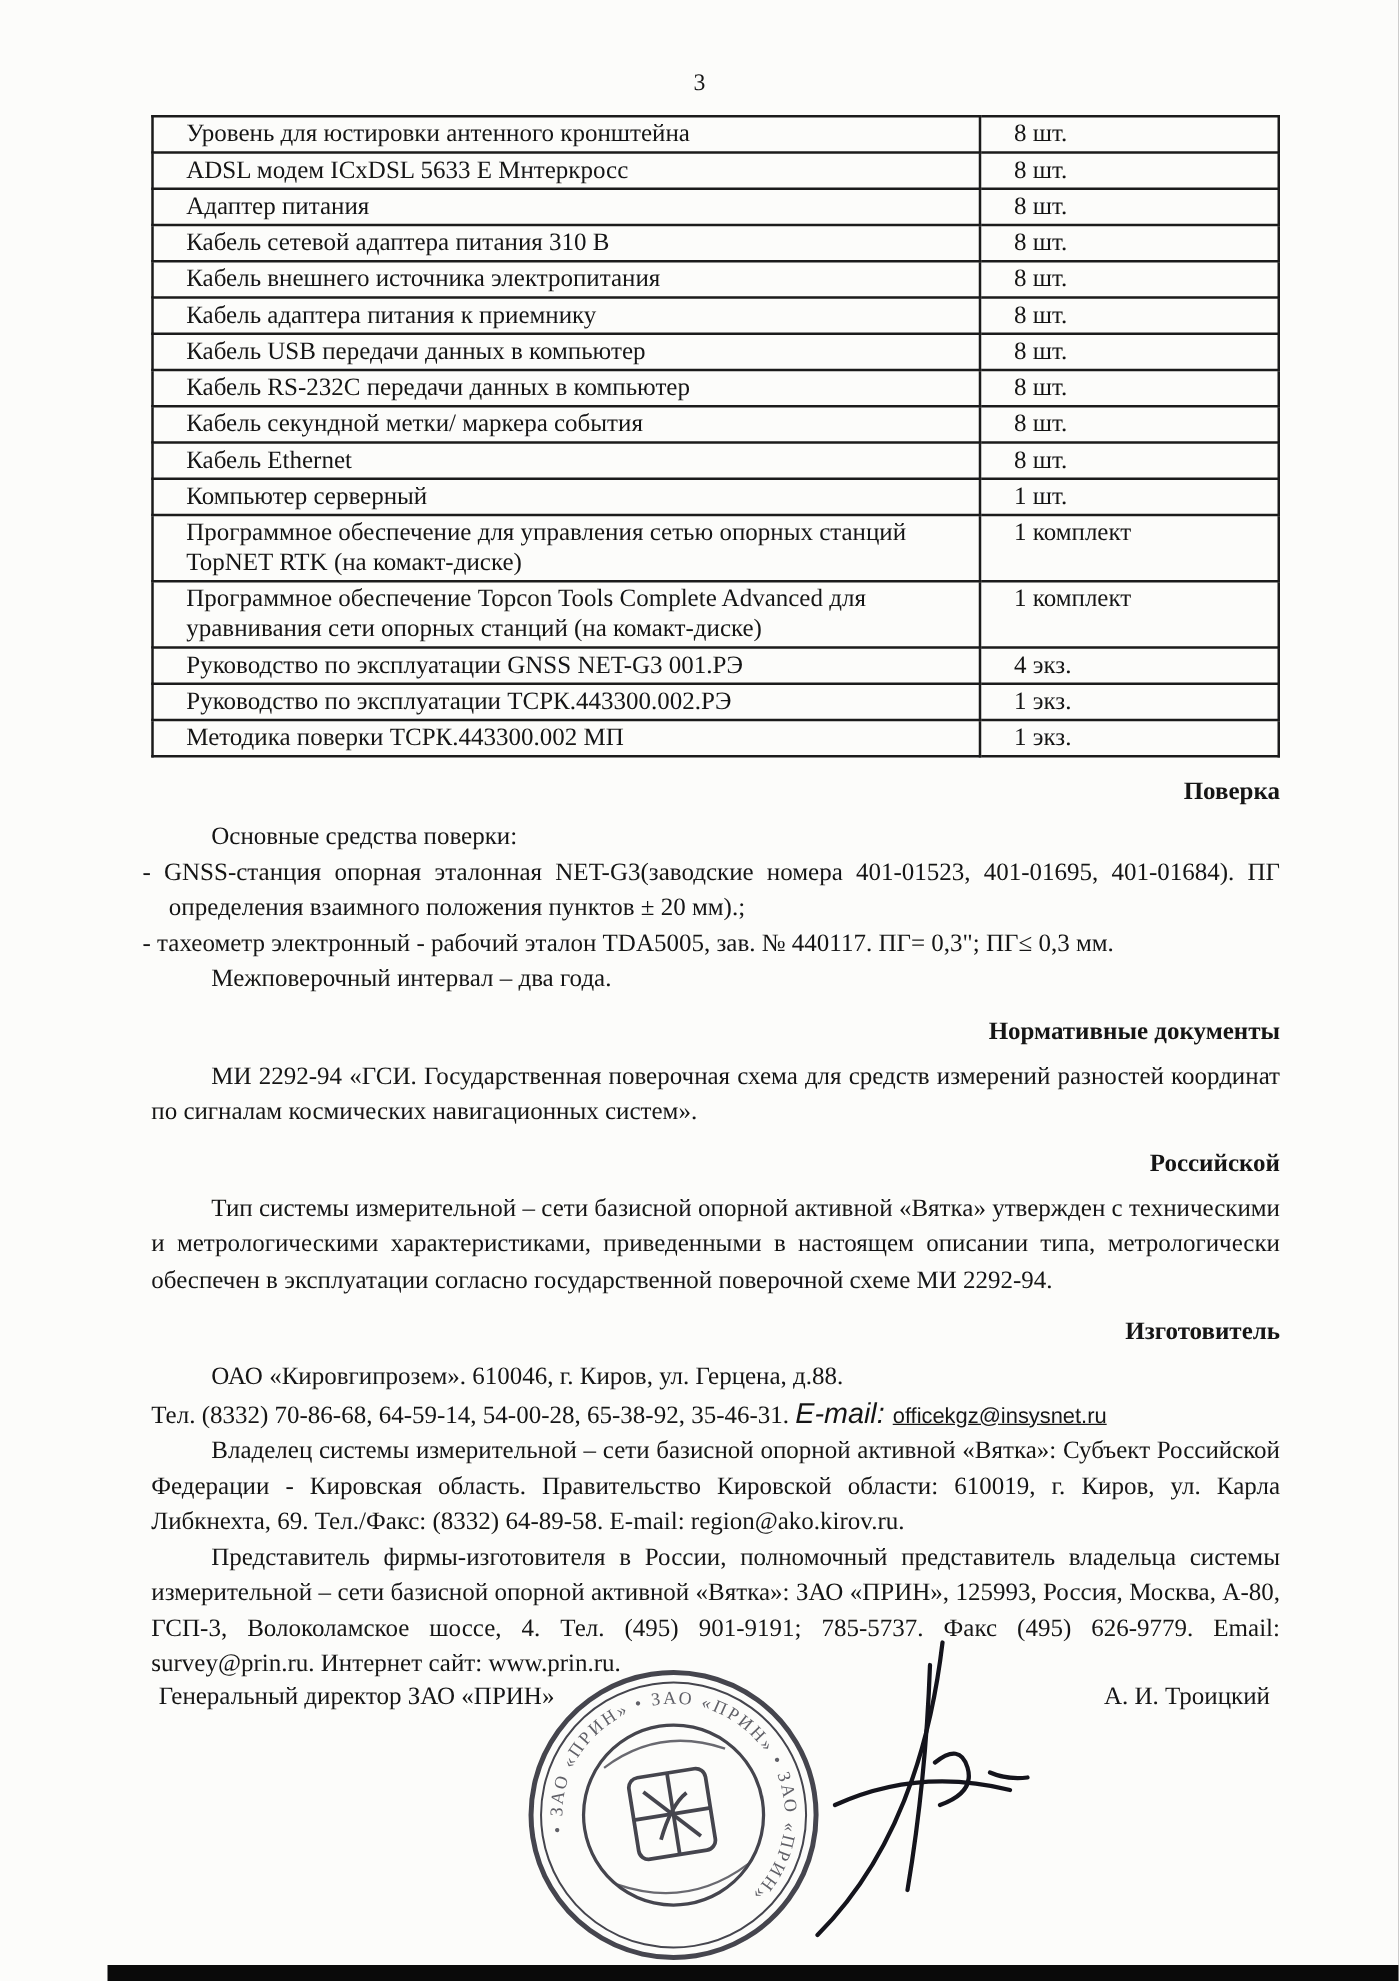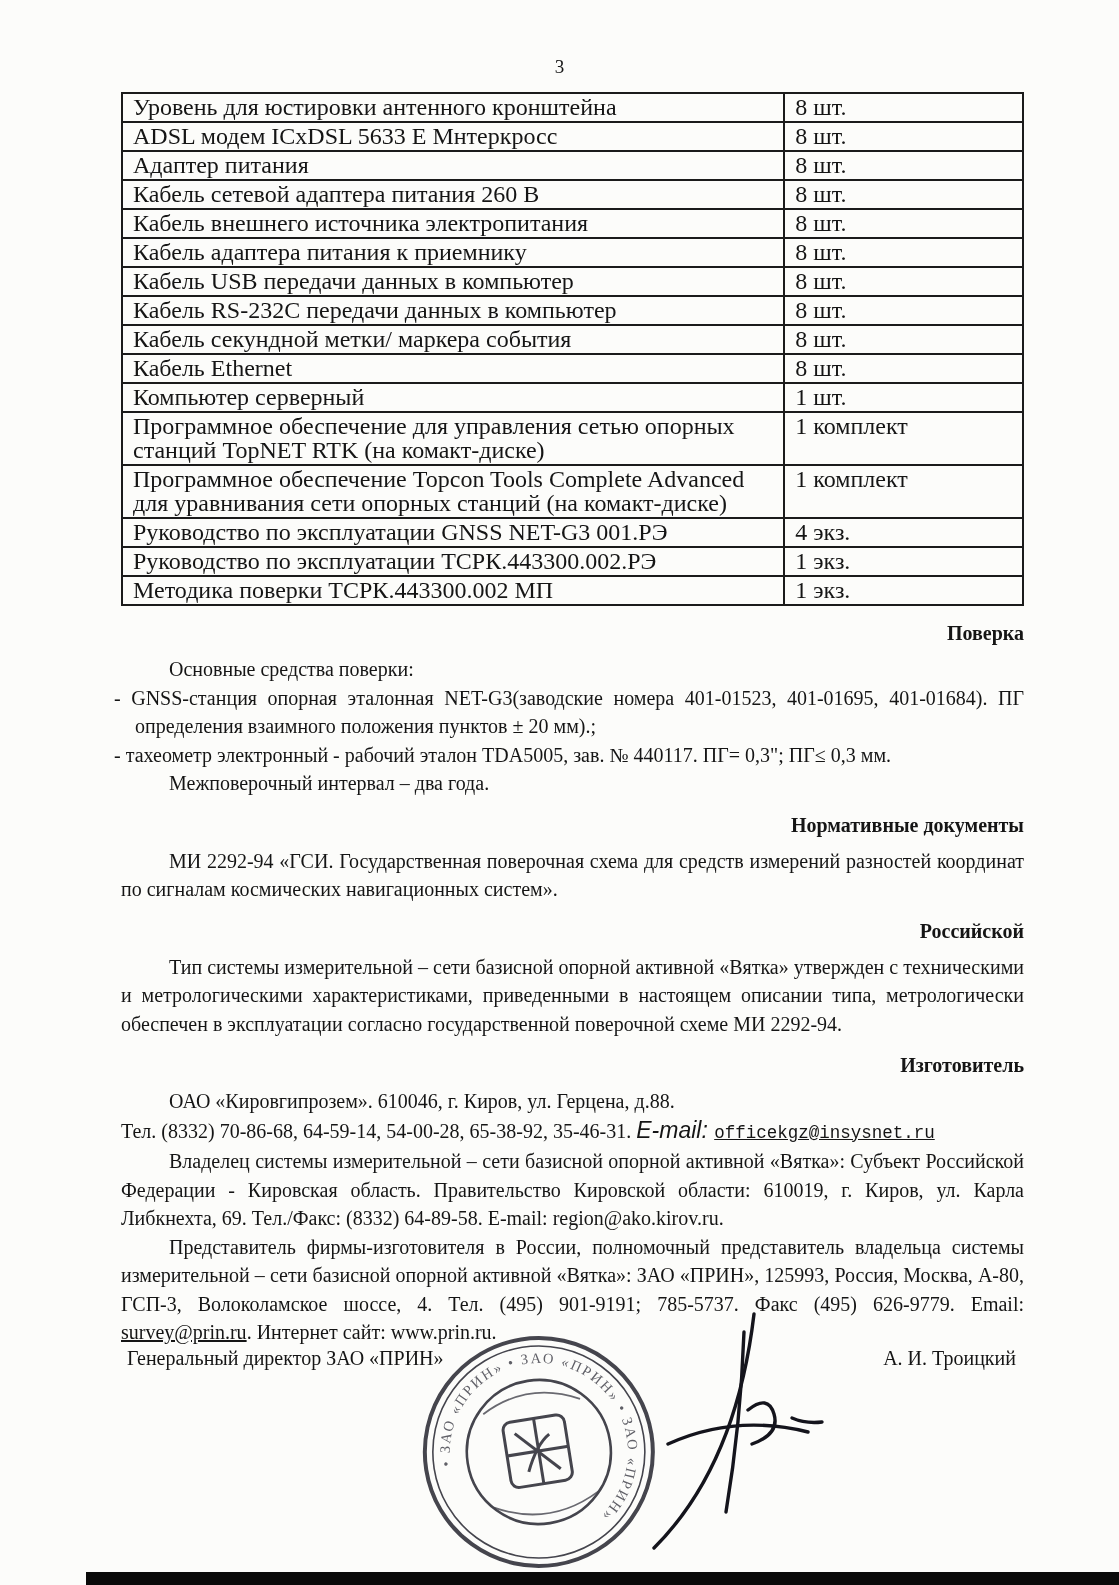--- a/index.html
+++ b/index.html
@@ -10,45 +10,45 @@
     font-family:"Liberation Serif", serif; color:#151515; font-size:20px;
   }
   .pageno {
     position:absolute; top:56px; left:0; width:100%;
     text-align:center; font-size:19px;
   }
   .content { position:absolute; top:92px; left:121px; width:903px; }
 
   table.items { width:100%; border-collapse:collapse; table-layout:fixed; }
   table.items td {
-    border:2px solid #1b1b1b; padding:1px 8px 2px 10px;
-    line-height:24px; vertical-align:top; font-size:24px;
+    border:2px solid #1b1b1b; padding:1px 8px 2px 26px;
+    line-height:24px; vertical-align:top; font-size:20px;
     overflow:hidden;
   }
   table.items td.item-cell { width:73.5%; }
   table.items td.qty-cell  { width:26.5%; }
 
   .sec-title {
     text-align:right; font-weight:bold; font-size:20px;
     margin:16px 0 10px 0;
   }
   p { margin:0; line-height:28.5px; text-align:justify; }
   p.indent { text-indent:48px; }
   .hang {
     margin-left:-7px; padding-left:21px; text-indent:-21px;
     line-height:28.5px; text-align:justify;
   }
   .email-label {
     font-family:"Liberation Sans", sans-serif; font-style:italic; font-size:23px;
   }
   .email-underline {
-    font-family:Liberation Mono, monospace; font-size:17.5px;
+    font-family:Liberation Sans, sans-serif; font-size:17.5px;
     text-decoration:underline;
   }
-  .email-serif { text-decoration:underline; }
+  .email-serif { }
 
   .sign-row {
     display:flex; justify-content:space-between; align-items:baseline;
     padding:0 8px 0 6px;
   }
 
   .stamp {
     position:absolute; left:408px; top:1330px; width:262px; height:246px;
     transform:rotate(-9deg); opacity:0.88; pointer-events:none;
   }
@@ -78,21 +78,21 @@
           </tr>
         <tr>
             <td class="item-cell">ADSL модем ICxDSL 5633 E Мнтеркросс</td>
             <td class="qty-cell">8 шт.</td>
           </tr>
         <tr>
             <td class="item-cell">Адаптер питания</td>
             <td class="qty-cell">8 шт.</td>
           </tr>
         <tr>
-            <td class="item-cell">Кабель сетевой адаптера питания 260 В</td>
+            <td class="item-cell">Кабель сетевой адаптера питания 310 В</td>
             <td class="qty-cell">8 шт.</td>
           </tr>
         <tr>
             <td class="item-cell">Кабель внешнего источника электропитания</td>
             <td class="qty-cell">8 шт.</td>
           </tr>
         <tr>
             <td class="item-cell">Кабель адаптера питания к приемнику</td>
             <td class="qty-cell">8 шт.</td>
           </tr>

